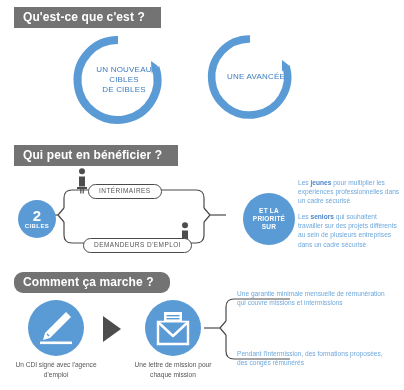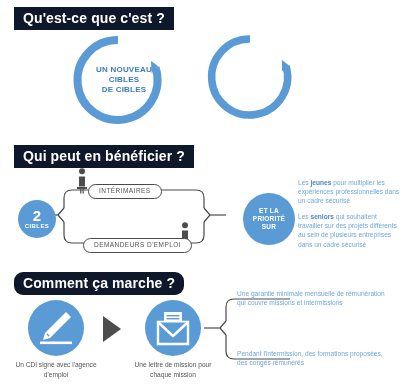--- a/index.html
+++ b/index.html
@@ -18,46 +18,46 @@
   .page {
     position: absolute;
     inset: 0;
     width: 404px;
     height: 390px;
   }
 
   
   .banner {
     position: absolute;
-    background: #0f172a;
+    background: #737373;
     color: #ffffff;
     font-weight: bold;
-    font-size: 14px;
+    font-size: 12px;
     letter-spacing: .1px;
-    padding: 4px 9px 5px 9px;
+    padding: 4px 16px 5px 9px;
     white-space: nowrap;
     line-height: 1;
   }
   #banner-1 { left: 14px; top: 7px; }
   #banner-2 { left: 14px; top: 145px; }
   #banner-3 { left: 14px; top: 272px; border-radius: 9px; }
 
   
   .ring-wrap { position: absolute; }
   #ring-1 { left: 71px; top: 33px; width: 94px; height: 94px; }
   #ring-2 { left: 206px; top: 33px; width: 88px; height: 88px; }
   .ring-wrap svg { display: block; overflow: visible; }
   .ring-label {
     position: absolute;
     left: 12px; right: 0;
     top: 50%;
     transform: translateY(-50%);
     text-align: center;
     color: #3C7CC0;
-    font-weight: bold;
+    font-weight: normal;
     font-size: 8px;
     line-height: 10px;
     letter-spacing: .2px;
   }
 
   
   #flow-2 { position: absolute; left: 0; top: 160px; width: 300px; height: 105px; }
   .node-circle {
     position: absolute;
     border-radius: 50%;
@@ -180,20 +180,21 @@
       <div>DE CIBLES</div>
     </div>
   </div>
 
   <div class="ring-wrap" id="ring-2">
     <svg width="88" height="88" viewBox="0 0 88 88">
       <path d="M 44 6 A 38 38 0 1 0 80 33" fill="none" stroke="#5B9BD5" stroke-width="7.5" stroke-linecap="butt"></path>
       <path d="M 76 27 L 82.5 32 L 76 38.5 Z" fill="#5B9BD5"></path>
     </svg>
     <div class="ring-label">
+      <div>UNE AVANCÉE</div>
     </div>
   </div>
 
   <div class="banner" id="banner-2">Qui peut en bénéficier ?</div>
 
   <svg id="flow-2" viewBox="0 0 300 105">
 
     <path d="M 40 55 L 58 55" fill="none" stroke="#4A4A4A" stroke-width="1.2"></path>
 
     <path d="M 58 55 L 64 48 M 58 55 L 64 62" fill="none" stroke="#4A4A4A" stroke-width="1.2"></path>

